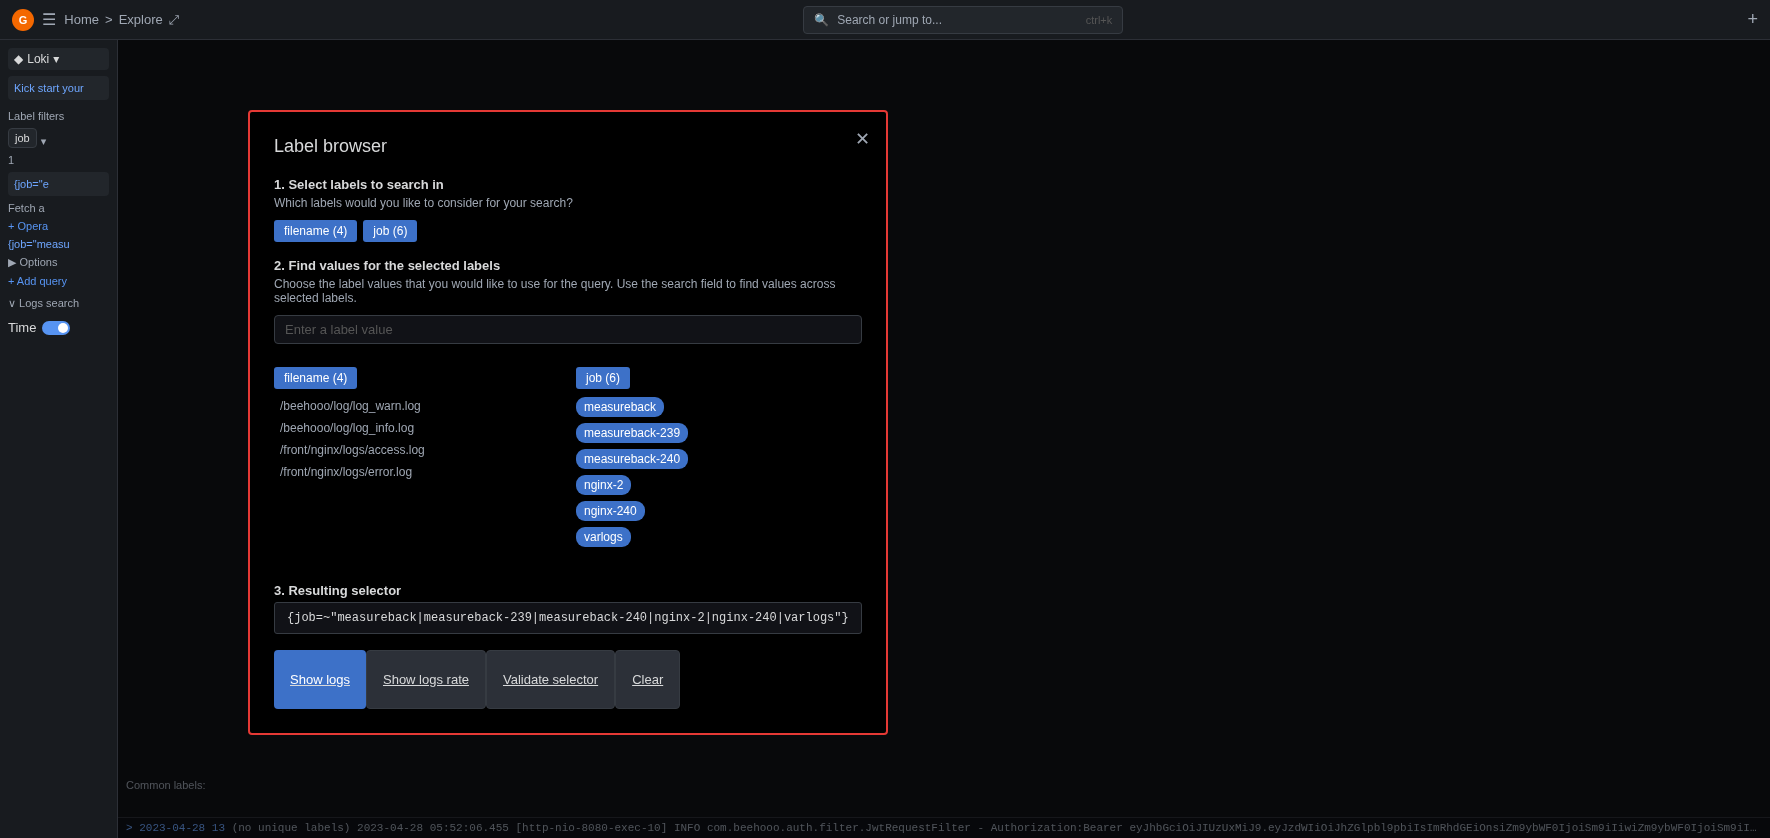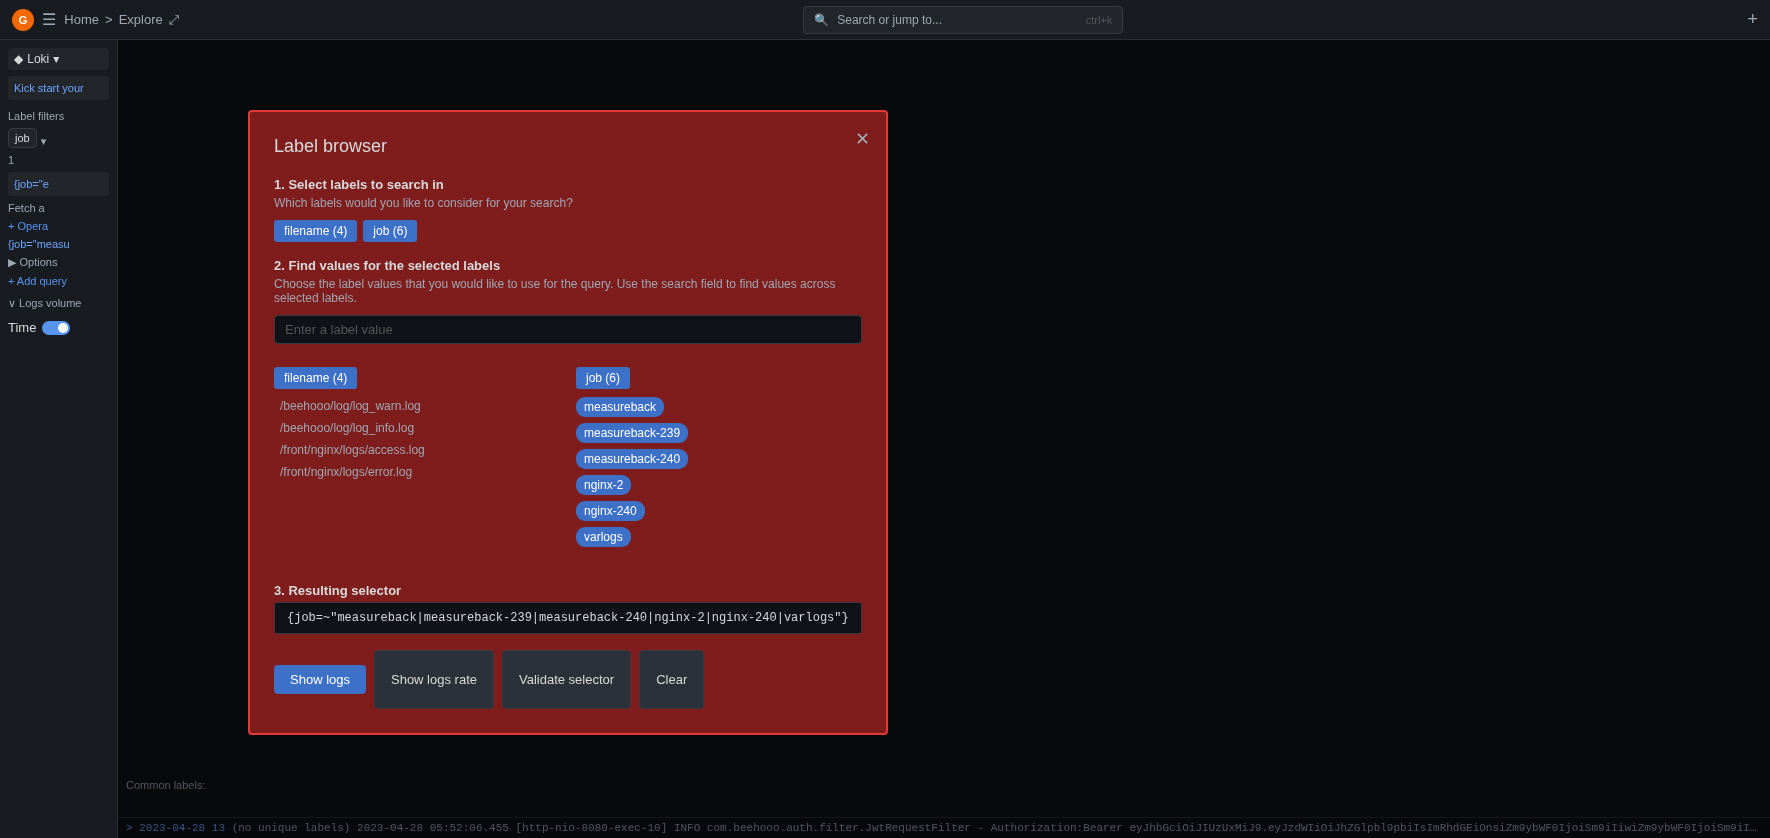--- a/index.html
+++ b/index.html
@@ -209,21 +209,21 @@
       background: rgba(0,0,0,0.5);
       display: flex;
       align-items: flex-start;
       justify-content: flex-start;
       padding: 70px 0 0 130px;
       z-index: 10;
     }
 
     
     .modal {
-      background: #7f1d1d;
+      background: #000000;
       border: 2px solid #e53935;
       border-radius: 4px;
       width: 640px;
       padding: 24px;
       position: relative;
       max-height: 700px;
       overflow-y: auto;
     }
     .modal-title {
       font-size: 18px;
@@ -338,22 +338,21 @@
       padding: 8px 12px;
       font-family: 'Courier New', monospace;
       font-size: 12px;
       color: #d8d9da;
       word-break: break-all;
     }
 
     
     .action-row {
       display: flex;
-      gap: 8px;
-      align-items: center;
+      text-decoration: underline;
     }
     .btn-primary {
       background: #3d71c8;
       color: white;
       border: none;
       border-radius: 4px;
       padding: 7px 16px;
       font-size: 13px;
       cursor: pointer;
     }
@@ -410,21 +409,21 @@
       <div class="sidebar-chip">job</div>
       <span style="color:#9fa7b3;font-size:11px;">▾</span>
     </div>
     <div style="font-size:11px;color:#9fa7b3;">1</div>
     <div class="sidebar-query">{job="e</div>
     <div style="font-size:11px;color:#9fa7b3;">Fetch a</div>
     <div class="sidebar-op">+ Opera</div>
     <div class="sidebar-measure">{job="measu</div>
     <div style="font-size:11px;color:#9fa7b3;">▶ Options</div>
     <div class="sidebar-add-query">+ Add query</div>
-    <div class="logs-volume-label">∨ Logs volume</div>
+    <div class="logs-volume-label">∨ Logs search</div>
     <div class="time-toggle-row">
       <span>Time</span>
       <div class="toggle-switch"></div>
     </div>
   </div>
 
   <div class="content-area">
 
     <div style="position:absolute;bottom:40px;left:0;right:0;background:#111217;padding:4px 8px;">
       <div class="common-labels">Common labels:</div>

